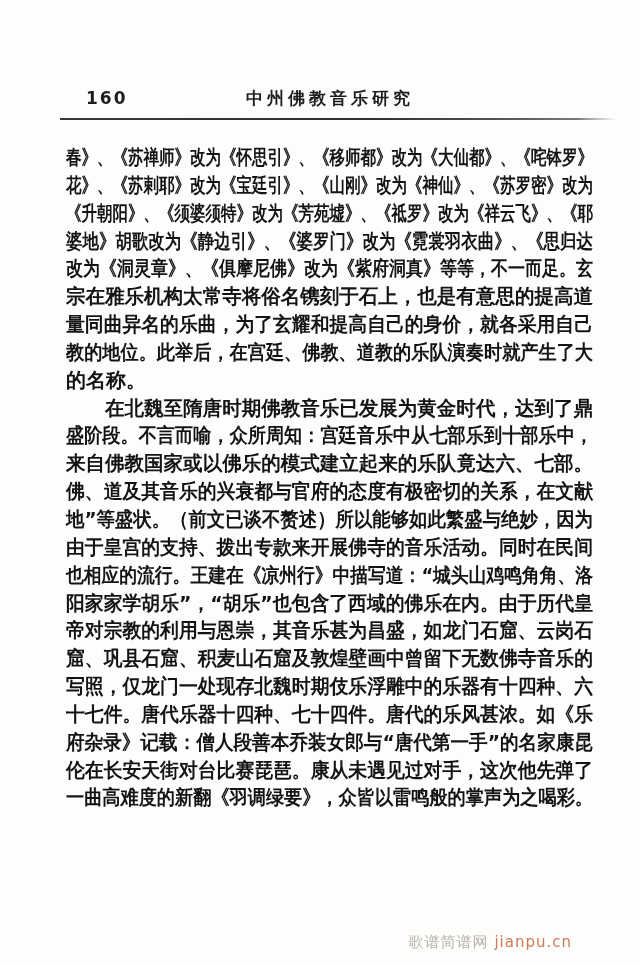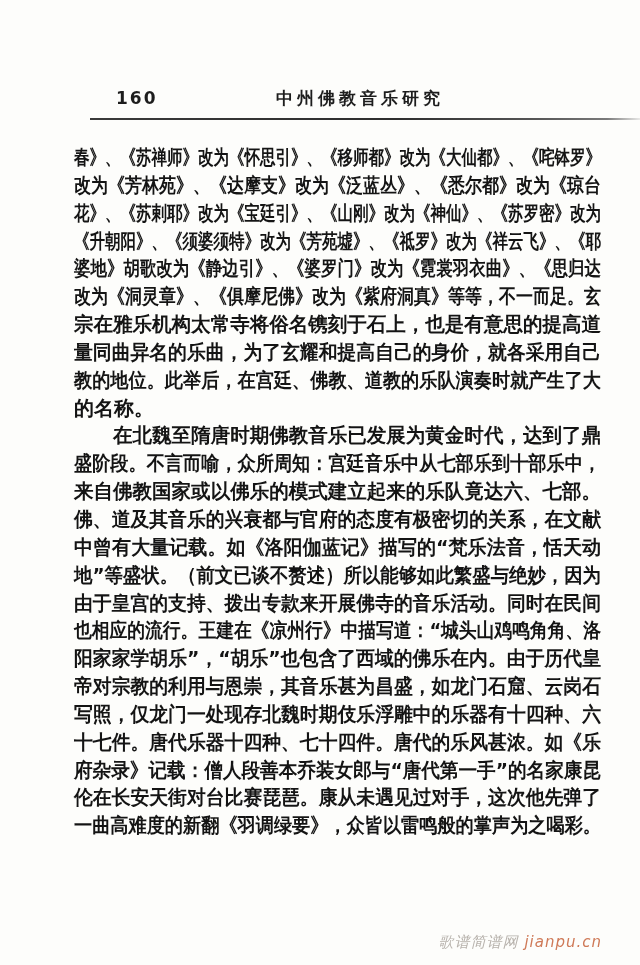--- a/index.html
+++ b/index.html
@@ -7,21 +7,20 @@
     width: 640px; height: 965px;
     background: #fdfdfb;
     font-family: "DejaVu Sans", "Liberation Sans", sans-serif;
     overflow: hidden;
   }
   .page {
     position: relative;
     width: 608px; height: 965px;
     background: #fdfdfb;
     color: #161616;
-    margin-left: 30px;
   }
   
   .page-number {
     position: absolute;
     left: 86px; top: 88px;
     font-size: 17px;
     font-weight: 700;
     letter-spacing: 2px;
     color: #1d1d1d;
   }
@@ -37,21 +36,21 @@
   }
   .header-rule {
     position: absolute;
     left: 60px; top: 118px;
     width: 556px; height: 2px;
     background: linear-gradient(to right, #3a3a3a 0%, #2e2e2e 55%, #555 80%, #7a7a7a 93%, rgba(90,90,90,0) 100%);
   }
   
   .body-text {
     position: absolute;
-    left: 44px; top: 144px;
+    left: 66px; top: 144px;
     width: 527px;
   }
   .line {
     height: 27.85px;
     line-height: 27.85px;
     font-size: 20px;
     font-weight: 700;
     color: #141414;
     white-space: nowrap;
     overflow: visible;
@@ -61,57 +60,55 @@
     white-space: nowrap;
     transform-origin: 0 50%;
   }
   
   .watermark {
     position: absolute;
     right: 36px; bottom: 13px;
     font-size: 15px;
     letter-spacing: 1px;
     white-space: nowrap;
-    font-style: italic;
   }
   .wm-name { color: #b7b2ac; }
   .wm-url  { color: #cf7a58; margin-left: 6px; }
 </style>
 </head>
 <body>
 
 <div class="page">
 
   <div class="page-number">160</div>
 
   <div class="header-title">中州佛教音乐研究</div>
 
   <div class="header-rule"></div>
 
   <div class="body-text">
       <div class="line"><span class="inner" style="transform: scaleX(0.775);">春》、《苏禅师》改为《怀思引》、《移师都》改为《大仙都》、《咤钵罗》</span></div>
-      <div class="line"><span class="inner" style="transform: scaleX(0.85);">改为《芳林苑》、《达摩支》改为《泛蓝丛》、《悉尔都》改为《琼台</span></div>
       <div class="line"><span class="inner" style="transform: scaleX(0.775);">花》、《苏剌耶》改为《宝廷引》、《山刚》改为《神仙》、《苏罗密》改为</span></div>
       <div class="line"><span class="inner" style="transform: scaleX(0.775);">《升朝阳》、《须婆须特》改为《芳苑墟》、《祗罗》改为《祥云飞》、《耶</span></div>
       <div class="line"><span class="inner" style="transform: scaleX(0.823438);">婆地》胡歌改为《静边引》、《婆罗门》改为《霓裳羽衣曲》、《思归达</span></div>
       <div class="line"><span class="inner" style="transform: scaleX(0.85);">改为《洞灵章》、《俱摩尼佛》改为《紫府洞真》等等，不一而足。玄</span></div>
       <div class="line"><span class="inner" style="transform: scaleX(0.975926);">宗在雅乐机构太常寺将俗名镌刻于石上，也是有意思的提高道</span></div>
       <div class="line"><span class="inner" style="transform: scaleX(0.941071);">量同曲异名的乐曲，为了玄耀和提高自己的身价，就各采用自己</span></div>
       <div class="line"><span class="inner" style="transform: scaleX(0.908621);">教的地位。此举后，在宫廷、佛教、道教的乐队演奏时就产生了大</span></div>
       <div class="line"><span class="inner">的名称。</span></div>
       <div class="line"><span class="inner" style="transform: scaleX(0.975926);">　　在北魏至隋唐时期佛教音乐已发展为黄金时代，达到了鼎</span></div>
       <div class="line"><span class="inner" style="transform: scaleX(0.908621);">盛阶段。不言而喻，众所周知：宫廷音乐中从七部乐到十部乐中，</span></div>
       <div class="line"><span class="inner" style="transform: scaleX(0.975926);">来自佛教国家或以佛乐的模式建立起来的乐队竟达六、七部。</span></div>
       <div class="line"><span class="inner" style="transform: scaleX(0.941071);">佛、道及其音乐的兴衰都与官府的态度有极密切的关系，在文献</span></div>
-      <div class="line"><span class="inner" style="transform: scaleX(0.952715);">中曾有大量记载。如《洛阳伽蓝记》描写的“梵乐法音，恬天动</span></div>
       <div class="line"><span class="inner" style="transform: scaleX(0.91947);">地”等盛状。（前文已谈不赘述）所以能够如此繁盛与绝妙，因为</span></div>
       <div class="line"><span class="inner" style="transform: scaleX(0.941071);">由于皇宫的支持、拨出专款来开展佛寺的音乐活动。同时在民间</span></div>
       <div class="line"><span class="inner" style="transform: scaleX(0.888467);">也相应的流行。王建在《凉州行》中描写道：“城头山鸡鸣角角、洛</span></div>
       <div class="line"><span class="inner" style="transform: scaleX(0.942018);">阳家家学胡乐”，“胡乐”也包含了西域的佛乐在内。由于历代皇</span></div>
       <div class="line"><span class="inner" style="transform: scaleX(0.941071);">帝对宗教的利用与恩崇，其音乐甚为昌盛，如龙门石窟、云岗石</span></div>
+      <div class="line"><span class="inner" style="transform: scaleX(0.941071);">窟、巩县石窟、积麦山石窟及敦煌壁画中曾留下无数佛寺音乐的</span></div>
       <div class="line"><span class="inner" style="transform: scaleX(0.941071);">写照，仅龙门一处现存北魏时期伎乐浮雕中的乐器有十四种、六</span></div>
       <div class="line"><span class="inner" style="transform: scaleX(0.941071);">十七件。唐代乐器十四种、七十四件。唐代的乐风甚浓。如《乐</span></div>
       <div class="line"><span class="inner" style="transform: scaleX(0.930607);">府杂录》记载：僧人段善本乔装女郎与“唐代第一手”的名家康昆</span></div>
       <div class="line"><span class="inner" style="transform: scaleX(0.941071);">伦在长安天街对台比赛琵琶。康从未遇见过对手，这次他先弹了</span></div>
       <div class="line"><span class="inner" style="transform: scaleX(0.908621);">一曲高难度的新翻《羽调绿要》，众皆以雷鸣般的掌声为之喝彩。</span></div>
     </div>
 
   <div class="watermark">
     <span class="wm-name">歌谱简谱网</span><span class="wm-url">jianpu.cn</span>
   </div>

